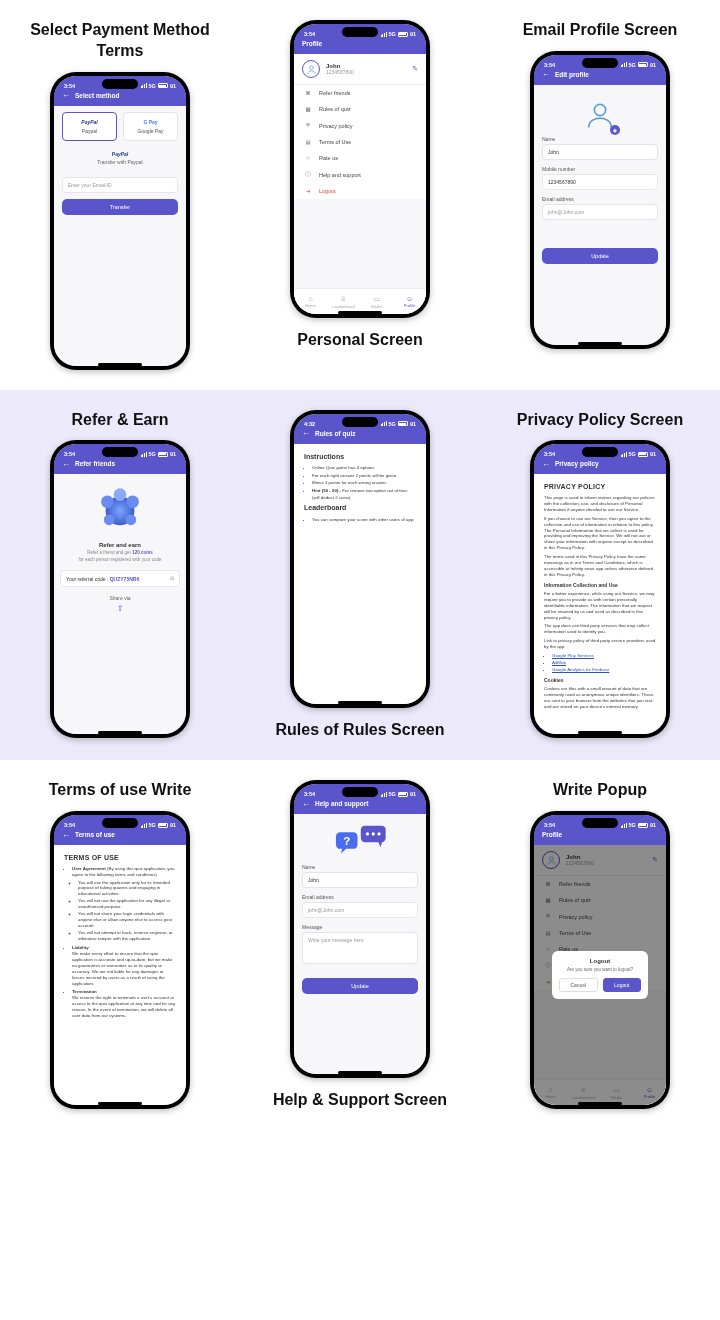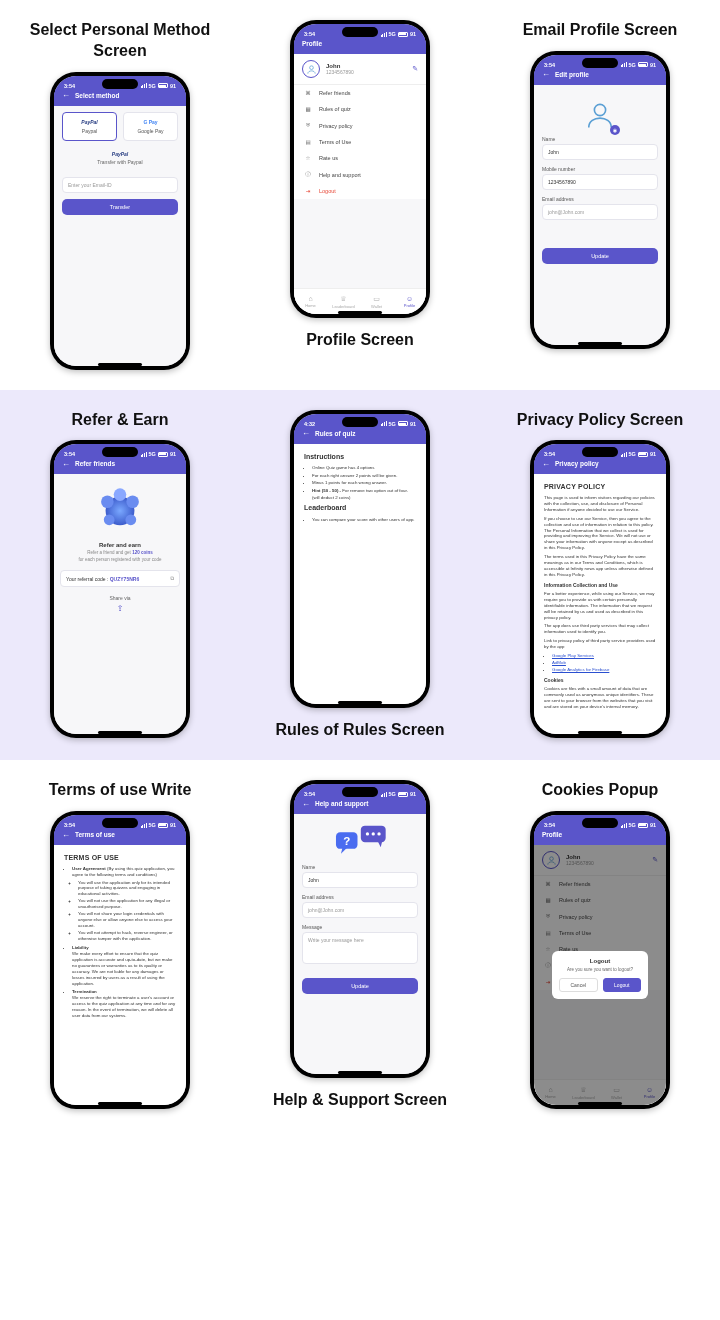--- a/index.html
+++ b/index.html
@@ -110,21 +110,21 @@
 </style>
 </head>
 <body>
 
 <div class="canvas">
 
 <div class="section">
 <div class="row">
 
 <div class="col">
-  <div class="caption top">Select Personal Method Screen</div>
+  <div class="caption top">Select Payment Method Terms</div>
   <div class="phone tall">
     <div class="notch"></div>
     <div class="screen">
       <div class="purpletop">
         <div class="status dark">
           <span>3:54</span>
           <span class="right">
                     <span class="sigbar">
                       <i></i>
                       <i></i>
@@ -248,21 +248,21 @@
                   </div>
           <div class="tab act">
                     <span class="ti">☺</span>
                     <span>Profile</span>
                   </div>
         </div>
       </div>
     </div>
     <div class="homebar"></div>
   </div>
-  <div class="caption bot">Profile Screen</div>
+  <div class="caption bot">Personal Screen</div>
 </div>
 
 <div class="col">
   <div class="caption top">Email Profile Screen</div>
   <div class="phone tall">
     <div class="notch"></div>
     <div class="screen">
       <div class="purpletop">
         <div class="status dark">
           <span>3:54</span>
@@ -575,21 +575,21 @@
         <div style="height:14px"></div>
         <div class="btnp">Update</div>
       </div>
     </div>
     <div class="homebar"></div>
   </div>
   <div class="caption bot">Help &amp; Support Screen</div>
 </div>
 
 <div class="col">
-  <div class="caption top">Cookies Popup</div>
+  <div class="caption top">Write Popup</div>
   <div class="phone tall muted-screen">
     <div class="notch"></div>
     <div class="screen">
       <div class="purpletop">
         <div class="status dark">
                   <span>3:54</span>
                   <span class="right">
                     <span class="sigbar">
                       <i></i>
                       <i></i>

